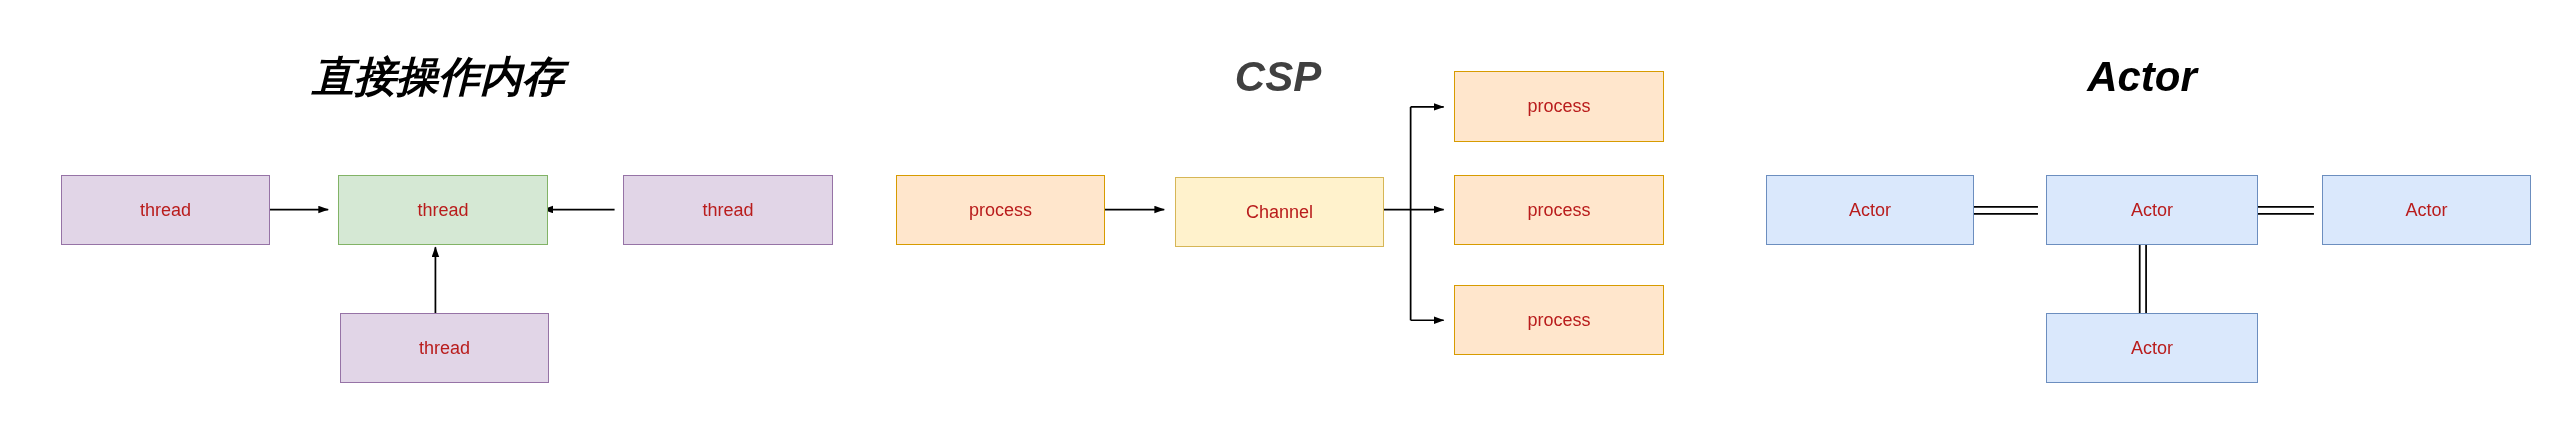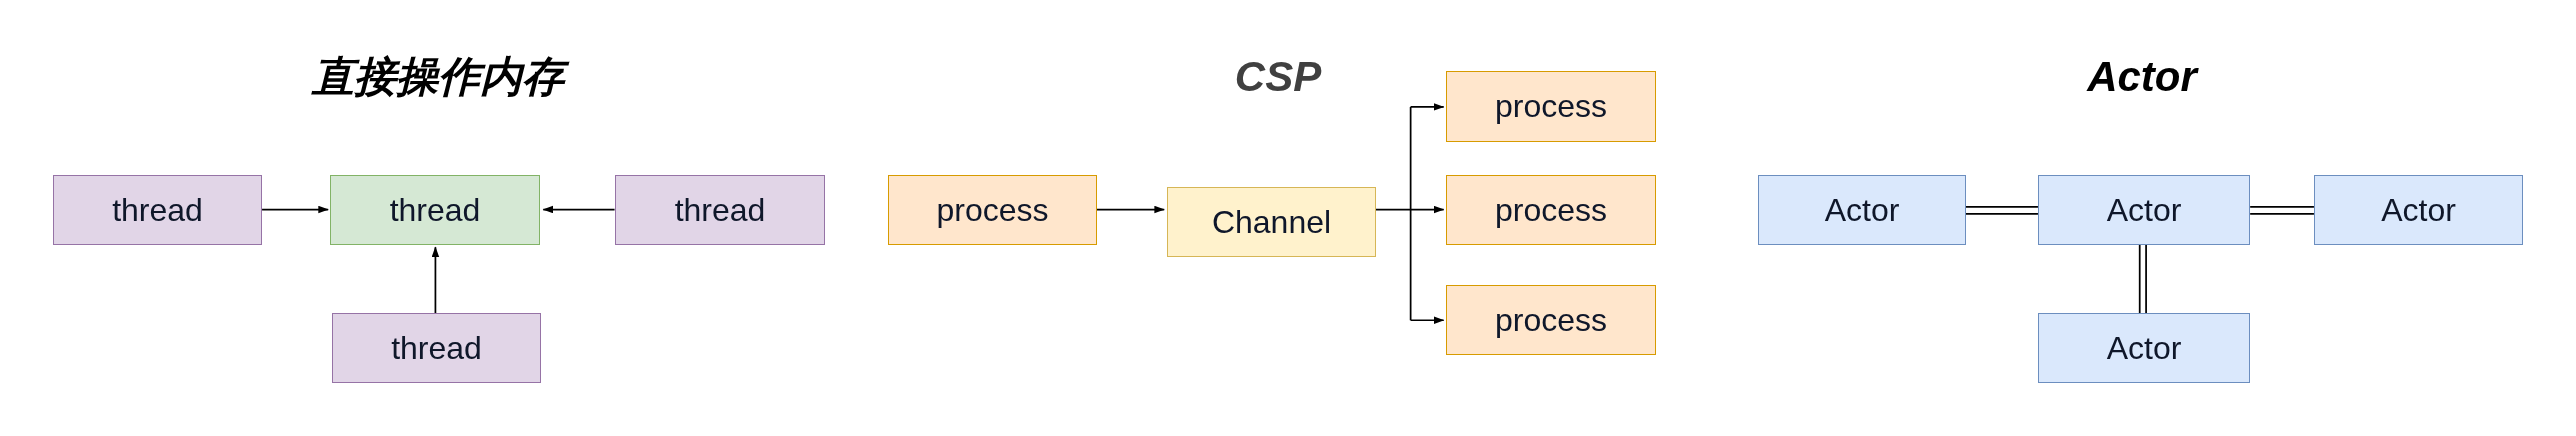--- a/index.html
+++ b/index.html
@@ -27,32 +27,33 @@
   .title-csp    { left: 1278px; }
   .title-actor  { left: 2142px; }
 
   .node {
     position: absolute;
     box-sizing: border-box;
     border: 1.7px solid #000000;
     display: flex;
     align-items: center;
     justify-content: center;
-    font-size: 32px;
-    color: #0f172a;
+    font-size: 18px;
+    color: #b91c1c;
     text-align: center;
+    margin-left: 8px;
   }
   
   .n-t1  { left: 53px;   top: 175px; width: 209px; height: 70px; }
   .n-mem { left: 330px;  top: 175px; width: 210px; height: 70px; }
   .n-t2  { left: 615px; top: 175px; width: 210px; height: 70px; }
   .n-t3  { left: 332px;  top: 313px; width: 209px; height: 70px; }
   
   .n-p1  { left: 888px; top: 175px; width: 209px; height: 70px; }
-  .n-ch  { left: 1167px; top: 187px; width: 209px; height: 70px; }
+  .n-ch  { left: 1167px; top: 177px; width: 209px; height: 70px; }
   .n-p2  { left: 1446px; top: 71px; width: 210px; height: 71px; }
   .n-p3  { left: 1446px; top: 175px; width: 210px; height: 70px; }
   .n-p4  { left: 1446px; top: 285px; width: 210px; height: 70px; }
   
   .n-al  { left: 1758px; top: 175px; width: 208px; height: 70px; }
   .n-am  { left: 2038px; top: 175px; width: 212px; height: 70px; }
   .n-ar  { left: 2314px; top: 175px; width: 209px; height: 70px; }
   .n-ab  { left: 2038px; top: 313px; width: 212px; height: 70px; }
 
   .connector-layer {

